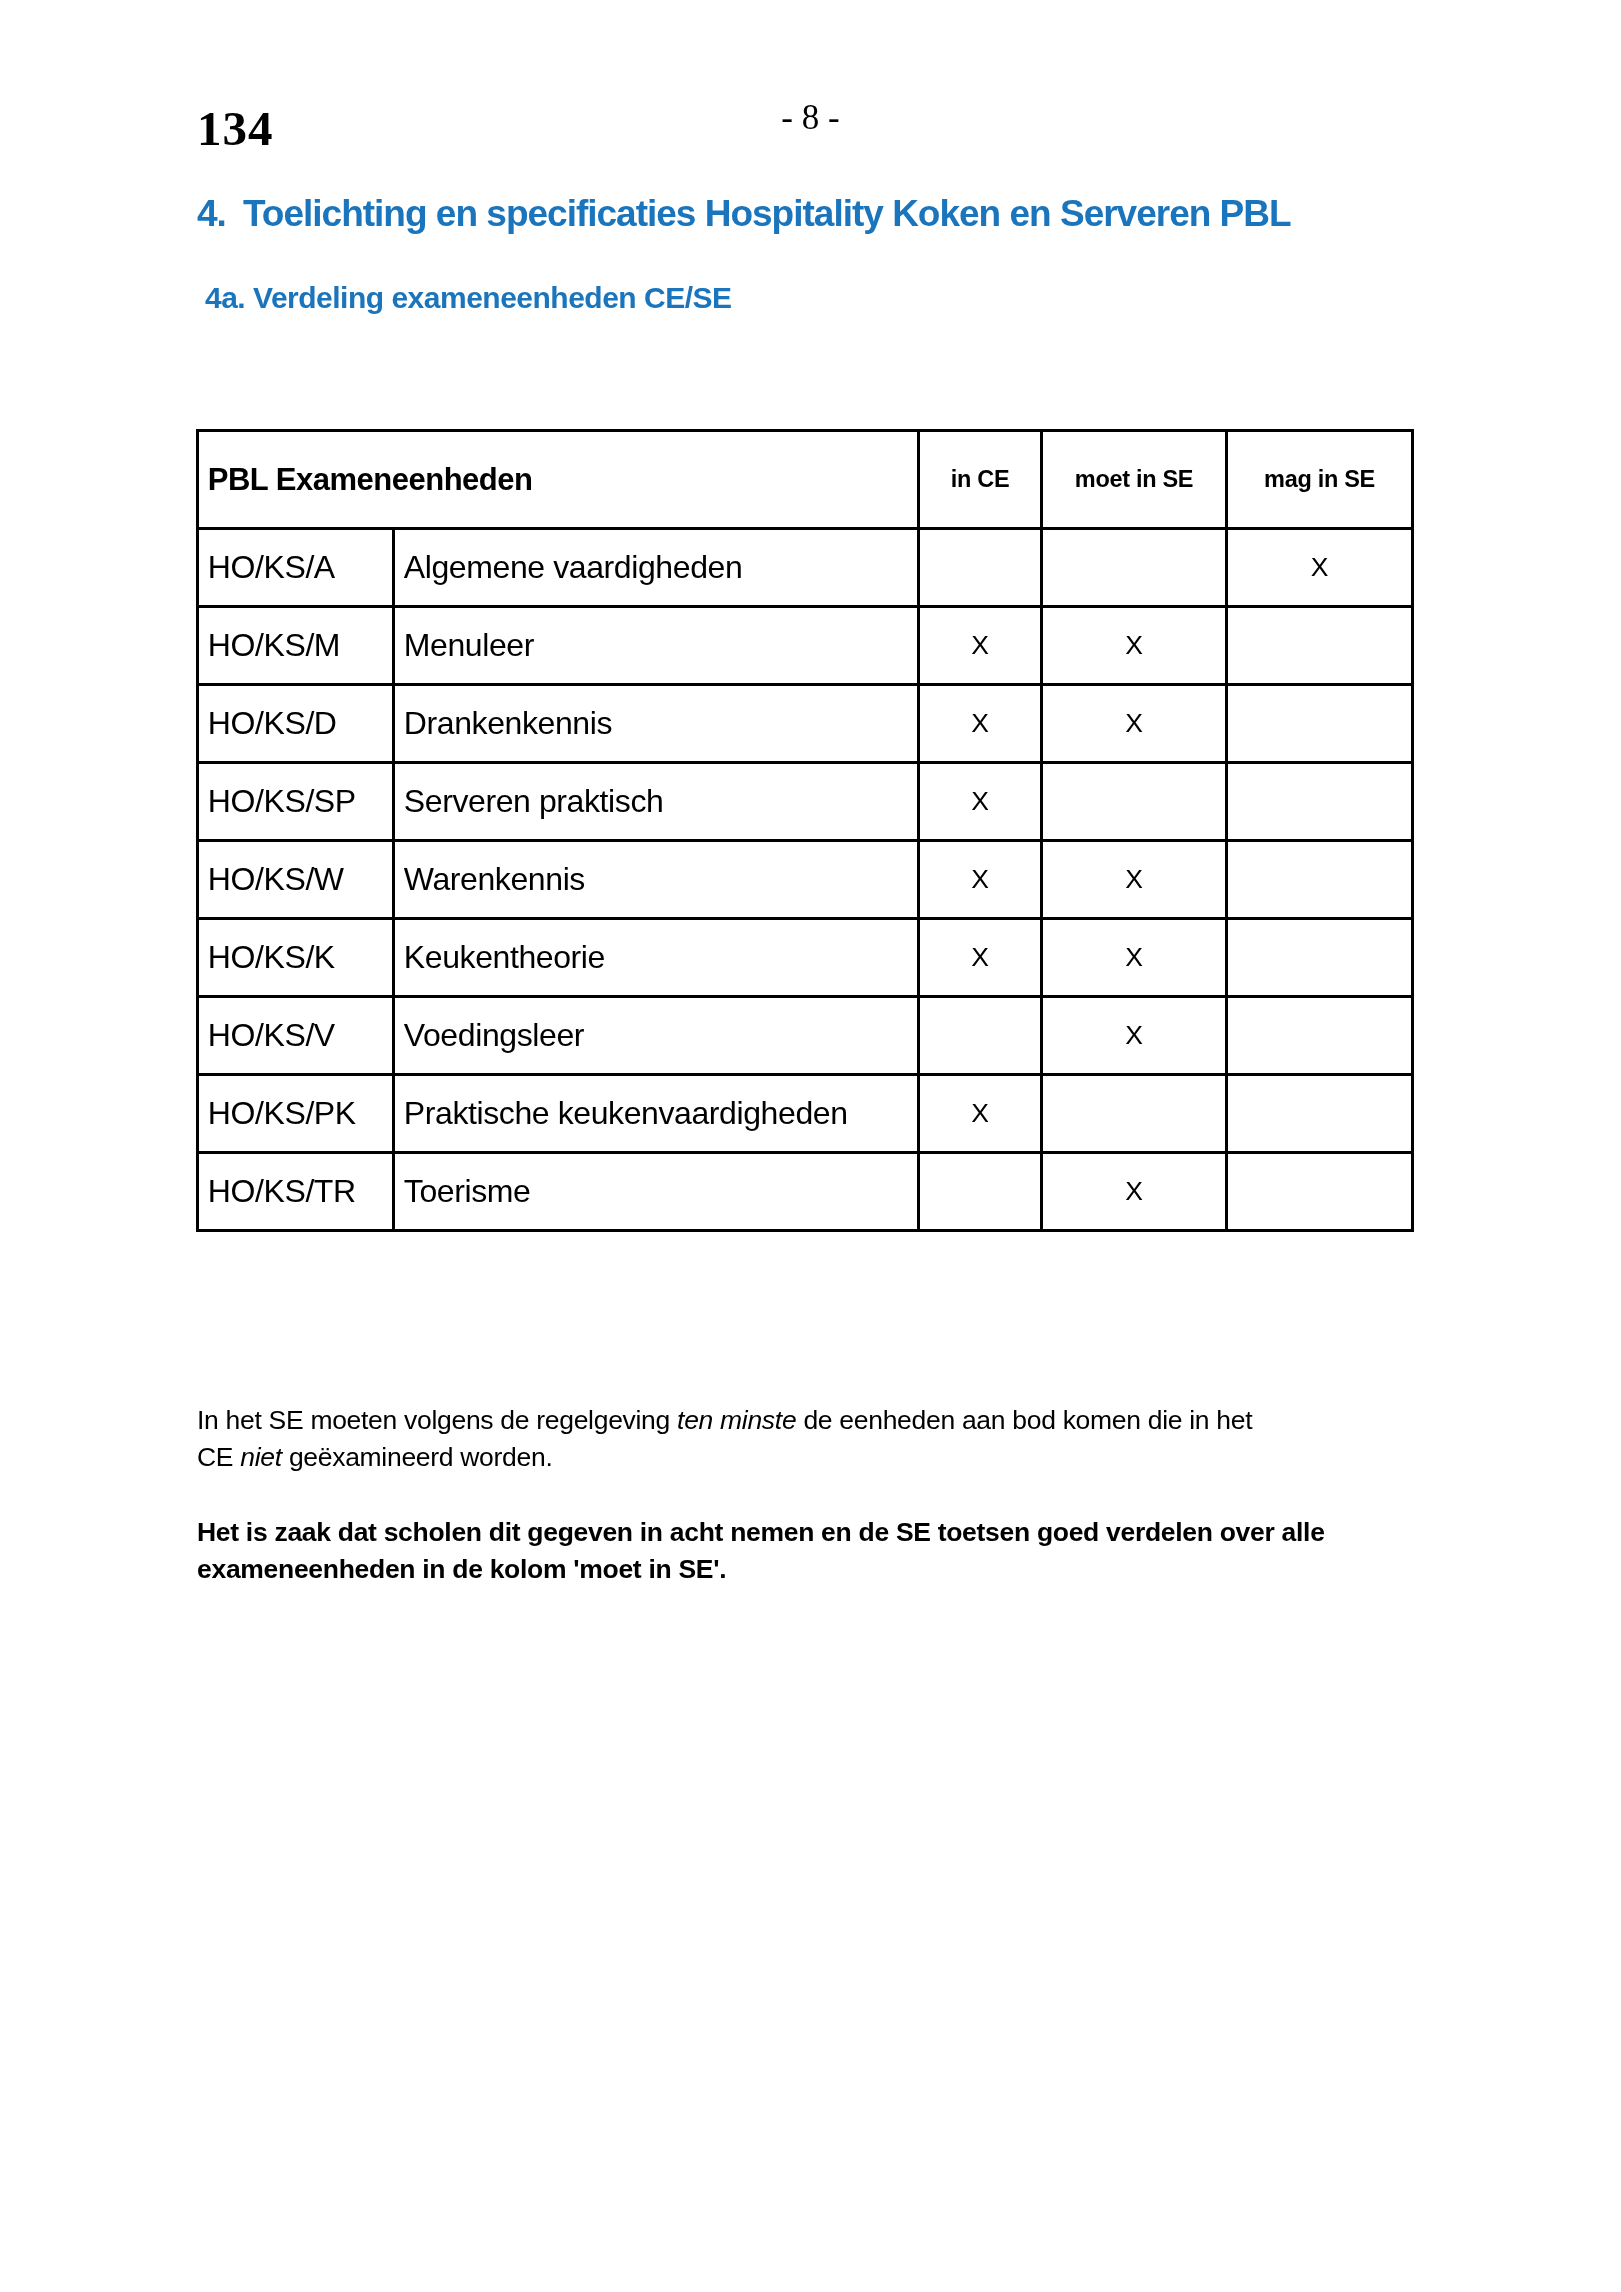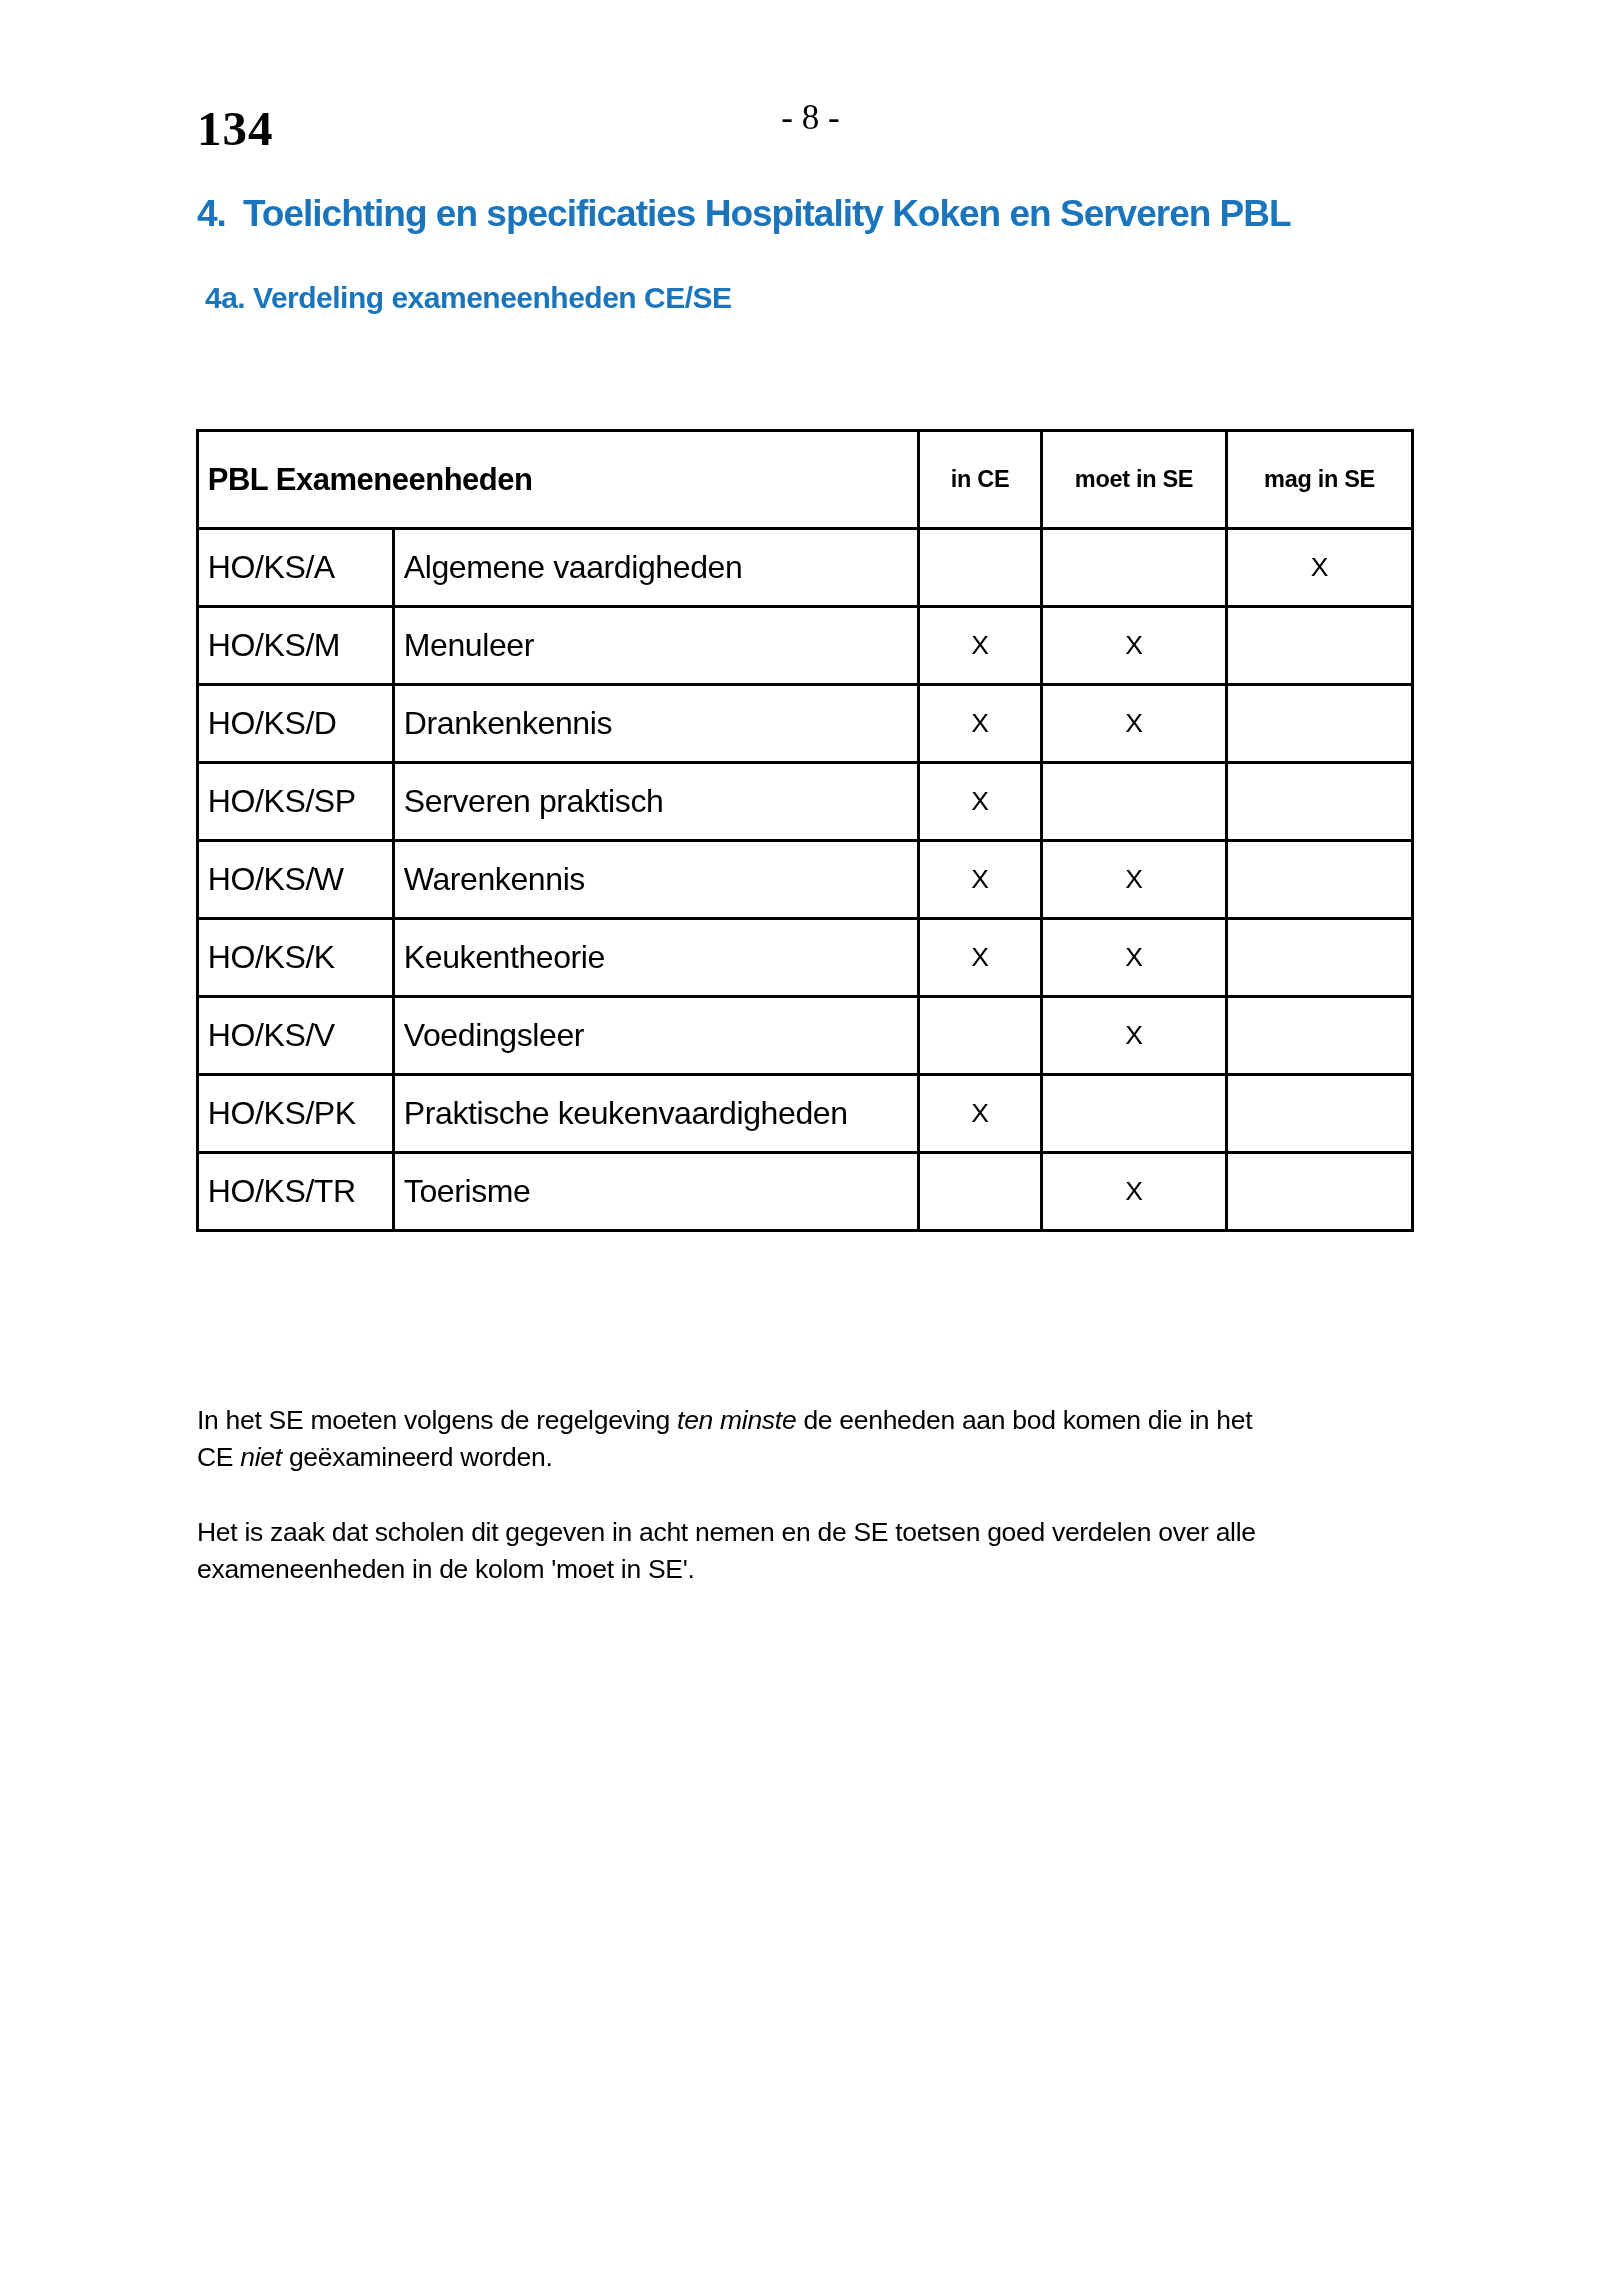--- a/index.html
+++ b/index.html
@@ -72,21 +72,21 @@
     font-size:32px;letter-spacing:-0.4px;
   }
   .exam-table td.mark{
     text-align:center;font-size:26.5px;
   }
   p.para{
     position:absolute;left:197px;margin:0;width:1313px;
     font-size:26.5px;line-height:37px;letter-spacing:-0.3px;
   }
   #p1{top:1402px;}
-  #p2{top:1514px;}
+  #p2{top:1514px;font-weight:bold;}
   em{font-style:italic;}
 </style>
 </head>
 <body>
 
 <div class="page">
 
   <div class="page-number">134</div>
   <div class="page-header-number">- 8 -</div>
 

